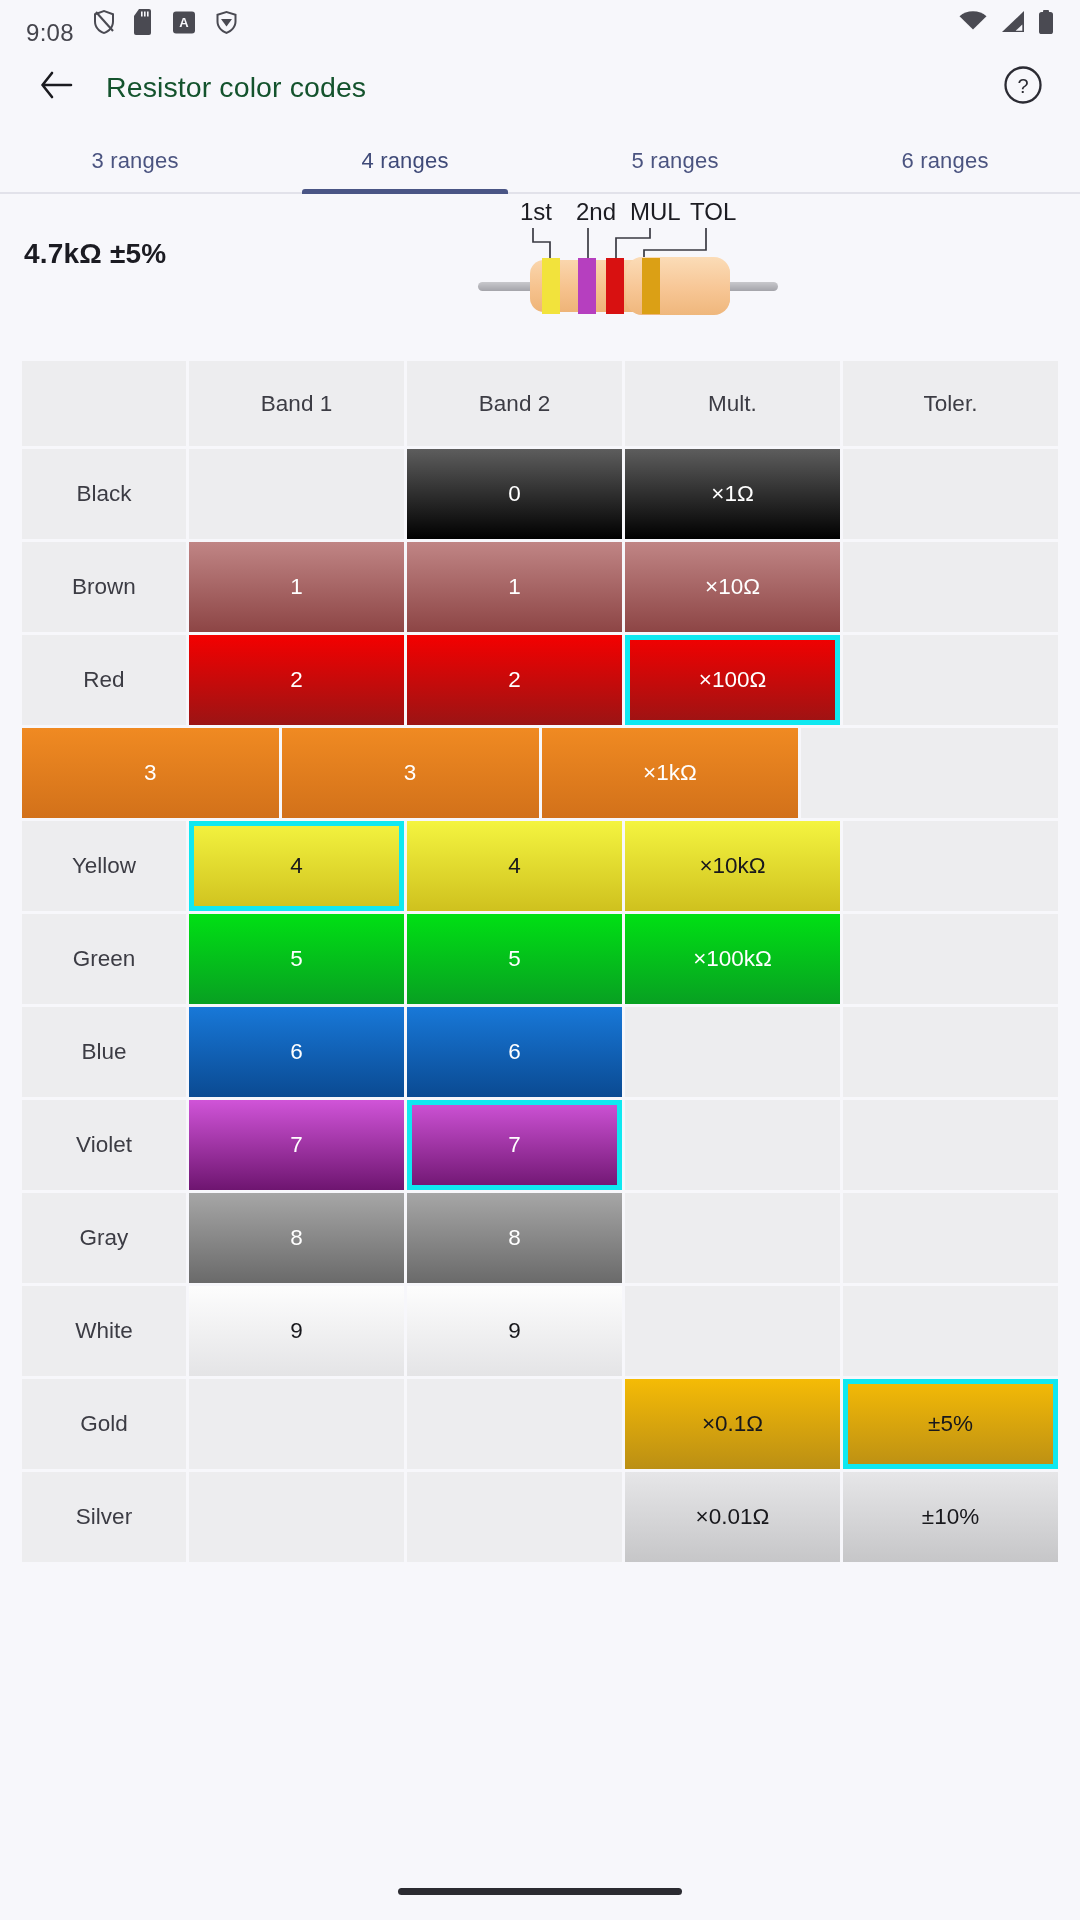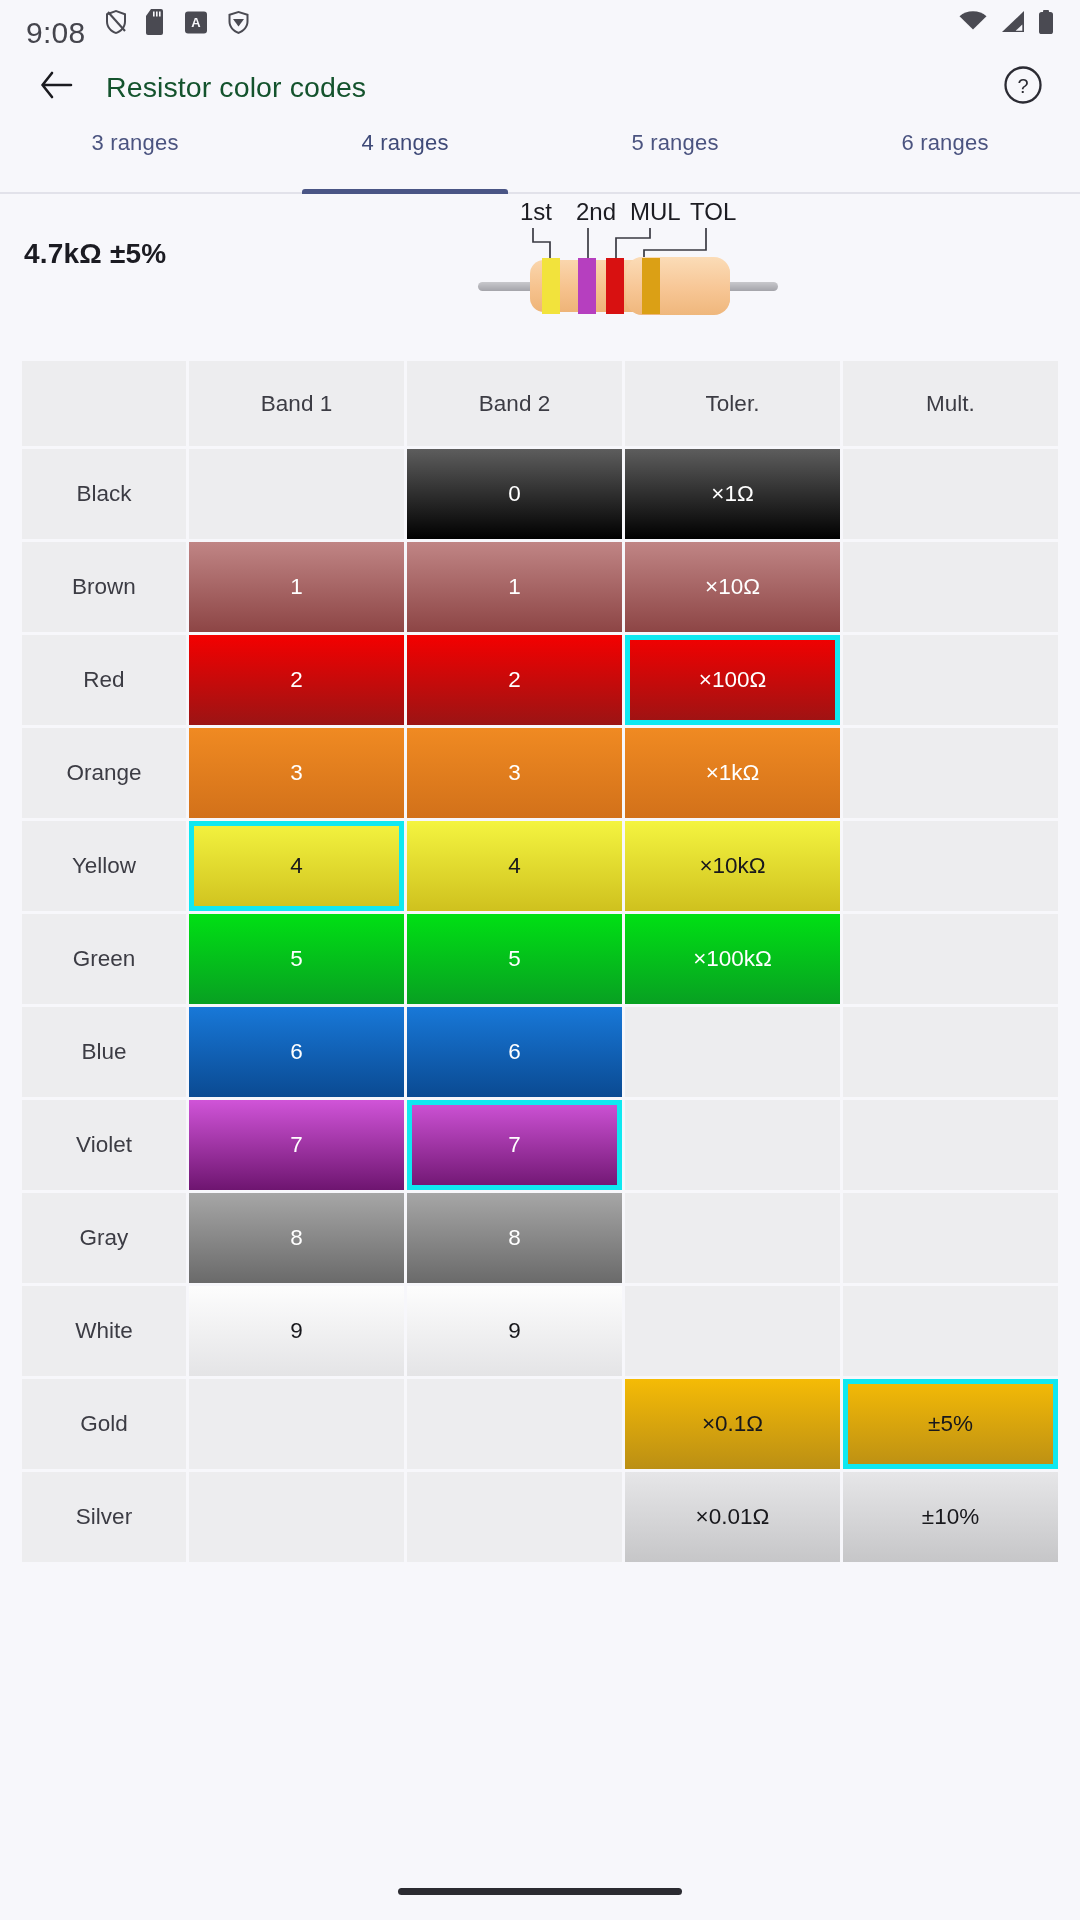--- a/index.html
+++ b/index.html
@@ -10,21 +10,21 @@
     overflow: hidden;
   }
 
   
   .statusbar {
     height: 44px;
     display: flex; align-items: center;
     padding: 0 26px;
     color: #4a4a52;
   }
-  .sb-clock { font-size: 30px; letter-spacing: .3px; color: #45454d; margin-top: 21px; }
+  .sb-clock { font-size: 24px; letter-spacing: .3px; color: #45454d; margin-top: 21px; }
   .sb-left { display: flex; align-items: center; gap: 18px; }
   .sb-right { margin-left: auto; display: flex; align-items: center; gap: 12px; }
   .sb-icon { display: inline-flex; align-items: center; justify-content: center; }
 
   
   .appbar {
     height: 86px;
     display: flex; align-items: center;
     padding: 0 30px;
   }
@@ -48,21 +48,21 @@
 
   
   .tabs {
     display: flex;
     height: 64px;
     border-bottom: 2px solid #e2e2ea;
     position: relative;
   }
   .tab {
     flex: 1 1 0;
-    display: flex; align-items: flex-start; justify-content: center;
+    display: flex; align-items: center; justify-content: center;
     font-size: 22px;
     color: #4b5480;
     letter-spacing: .2px;
     position: relative;
   }
   .tab.active { color: #3f4a78; font-weight: 500; }
   .tab.active::after {
     content: "";
     position: absolute;
     left: 12%; right: 12%;
@@ -297,22 +297,22 @@
       </div>
     </div>
   </div>
 </div>
 
 <div class="table">
   <div class="row head">
     <div class="cell c-label"></div>
     <div class="cell c-val">Band 1</div>
     <div class="cell c-val">Band 2</div>
+    <div class="cell c-val">Mult.</div>
     <div class="cell c-val">Toler.</div>
-    <div class="cell c-val">Mult.</div>
   </div>
   <div id="tbody">
       <div class="row">
         <div class="cell c-label">Black</div>
         <div class="cell c-val"></div>
         <div class="cell c-val filled" style="background: linear-gradient(rgb(93, 93, 93), rgb(0, 0, 0));">0</div>
         <div class="cell c-val filled" style="background: linear-gradient(rgb(93, 93, 93), rgb(0, 0, 0)); text-align: right;">×1Ω</div>
         <div class="cell c-val"></div>
       </div>
       <div class="row">
@@ -323,21 +323,20 @@
         <div class="cell c-val"></div>
       </div>
       <div class="row">
         <div class="cell c-label">Red</div>
         <div class="cell c-val filled" style="background: linear-gradient(rgb(244, 0, 0), rgb(155, 20, 20));">2</div>
         <div class="cell c-val filled" style="background: linear-gradient(rgb(244, 0, 0), rgb(155, 20, 20));">2</div>
         <div class="cell c-val filled sel" style="background: linear-gradient(rgb(244, 0, 0), rgb(155, 20, 20)); outline-color: rgb(16, 232, 240);">×100Ω</div>
         <div class="cell c-val"></div>
       </div>
       <div class="row">
-        <div class="cell c-label">Orange</div>
         <div class="cell c-val filled" style="background: linear-gradient(rgb(240, 138, 34), rgb(210, 113, 26));">3</div>
         <div class="cell c-val filled" style="background: linear-gradient(rgb(240, 138, 34), rgb(210, 113, 26));">3</div>
         <div class="cell c-val filled" style="background: linear-gradient(rgb(240, 138, 34), rgb(210, 113, 26));">×1kΩ</div>
         <div class="cell c-val"></div>
       </div>
       <div class="row">
         <div class="cell c-label">Yellow</div>
         <div class="cell c-val filled dark-text sel" style="background: linear-gradient(rgb(244, 244, 64), rgb(207, 193, 30)); outline-color: rgb(16, 232, 240);">4</div>
         <div class="cell c-val filled dark-text" style="background: linear-gradient(rgb(244, 244, 64), rgb(207, 193, 30));">4</div>
         <div class="cell c-val filled dark-text" style="background: linear-gradient(rgb(244, 244, 64), rgb(207, 193, 30));">×10kΩ</div>

